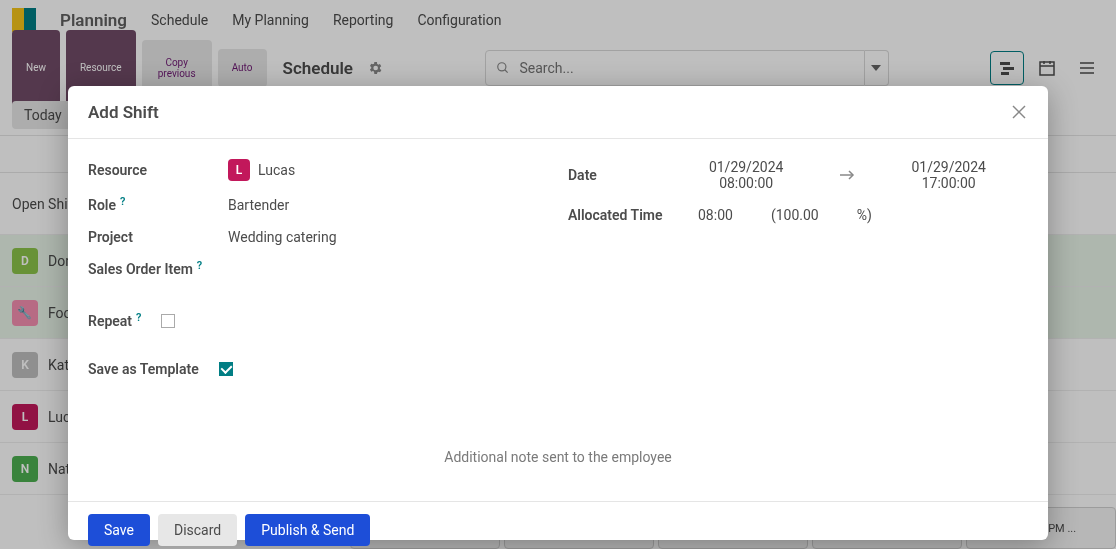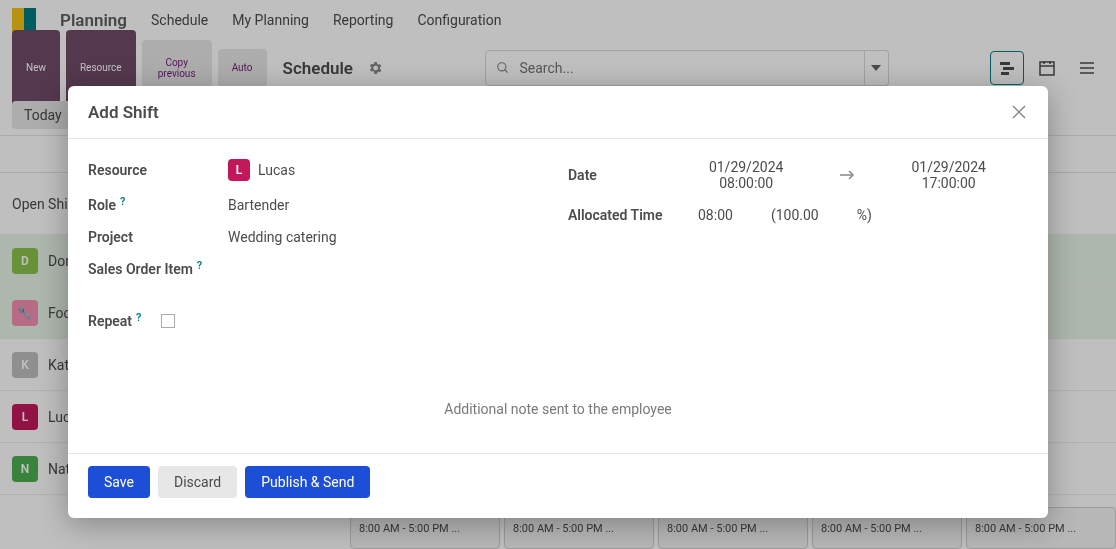--- a/index.html
+++ b/index.html
@@ -221,20 +221,24 @@
           </span>
           <div class="val"></div>
         </div>
         <div class="field" style="margin-top:20px">
           <span class="label" style="width:auto">
             <span>Repeat</span>
             <span class="help">?</span>
           </span>
           <span class="chk"></span>
         </div>
+        <div class="field" style="margin-top:16px">
+          <span class="label" style="width:auto">Save as Template</span>
+          <span class="chk checked"></span>
+        </div>
       </div>
       <div class="col right">
         <div class="field">
           <span class="label" style="width:110px">Date</span>
           <span>01/29/2024 08:00:00</span>
           <span class="arrow-right" style="margin:0 14px">
             <svg width="16" height="10" viewBox="0 0 16 10" fill="none" stroke="currentColor" stroke-width="1.5">
                 <line x1="1" y1="5" x2="14" y2="5"></line>
                 <path d="M10 1l4 4-4 4"></path>
               </svg>

